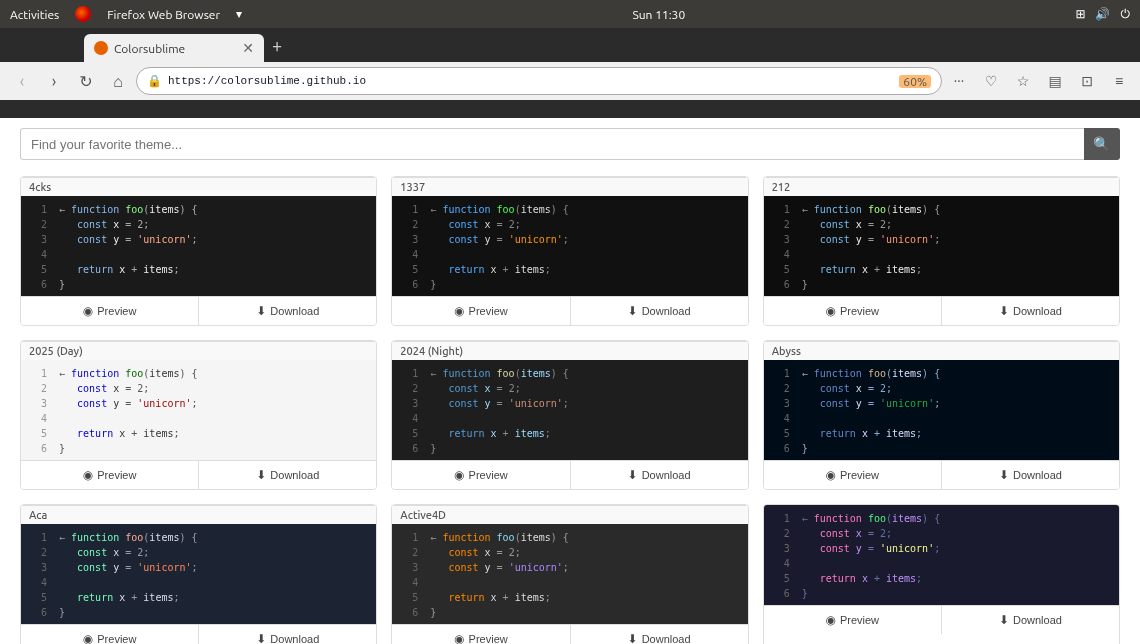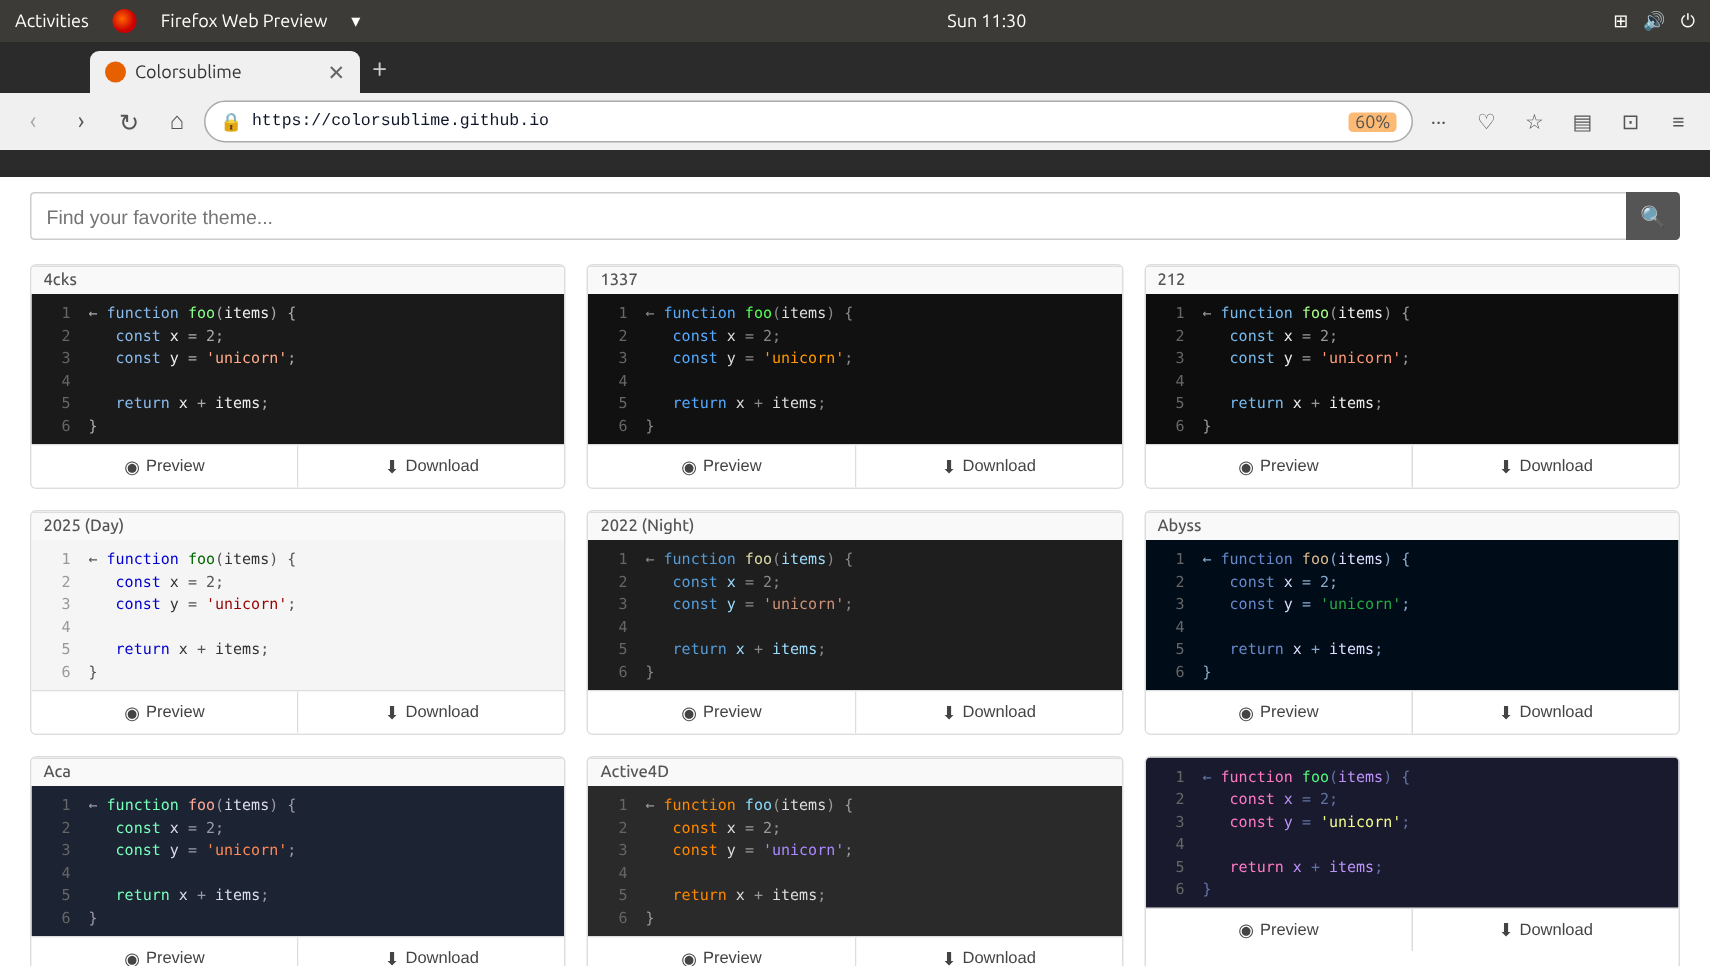--- a/index.html
+++ b/index.html
@@ -25,21 +25,21 @@
     
     .browser-chrome {
       background: #2b2b2b;
       height: 90px;
     }
     .tab-bar {
       background: #2b2b2b;
       height: 34px;
       display: flex;
       align-items: flex-end;
-      padding: 0 60px 0 60px;
+      padding: 0 60px 0 84px;
     }
     .tab {
       background: #f0f0f0;
       border-radius: 6px 6px 0 0;
       height: 28px;
       display: flex;
       align-items: center;
       padding: 0 10px;
       gap: 6px;
       font-size: 12px;
@@ -240,21 +240,21 @@
     .theme-btn:last-child { border-right: none; }
     .theme-btn .btn-icon { font-size: 12px; }
   </style>
 </head>
 <body>
 
 <div class="os-topbar">
   <div class="os-topbar-left">
     <span class="activities-btn">Activities</span>
     <div class="firefox-icon"></div>
-    <span>Firefox Web Preview</span>
+    <span>Firefox Web Browser</span>
     <span>▾</span>
   </div>
   <div class="os-topbar-center">
     <span>Sun 11:30</span>
   </div>
   <div class="os-topbar-right">
     <span>⊞</span>
     <span>🔊</span>
     <span>⏻</span>
   </div>
@@ -393,21 +393,21 @@
           <span>Preview</span>
         </button>
         <button class="theme-btn">
           <span class="btn-icon">⬇</span>
           <span>Download</span>
         </button>
       </div>
     </div>
 
     <div class="theme-card">
-      <div class="theme-label">2022 (Night)</div>
+      <div class="theme-label">2024 (Night)</div>
       <div class="theme-preview theme-2024night">
         <div class="code-preview">
           <div><span class="line-num">1</span><span class="punc">← </span><span class="kw">function</span> <span class="fn">foo</span><span class="punc">(</span><span class="var">items</span><span class="punc">) {</span></div>
           <div><span class="line-num">2</span>&nbsp;&nbsp;&nbsp;<span class="kw">const</span> <span class="var">x</span> <span class="punc">= 2;</span></div>
           <div><span class="line-num">3</span>&nbsp;&nbsp;&nbsp;<span class="kw">const</span> <span class="var">y</span> <span class="punc">= </span><span class="str">'unicorn'</span><span class="punc">;</span></div>
           <div><span class="line-num">4</span></div>
           <div><span class="line-num">5</span>&nbsp;&nbsp;&nbsp;<span class="kw">return</span> <span class="var">x</span> <span class="punc">+</span> <span class="var">items</span><span class="punc">;</span></div>
           <div><span class="line-num">6</span><span class="punc">}</span></div>
         </div>
       </div>

